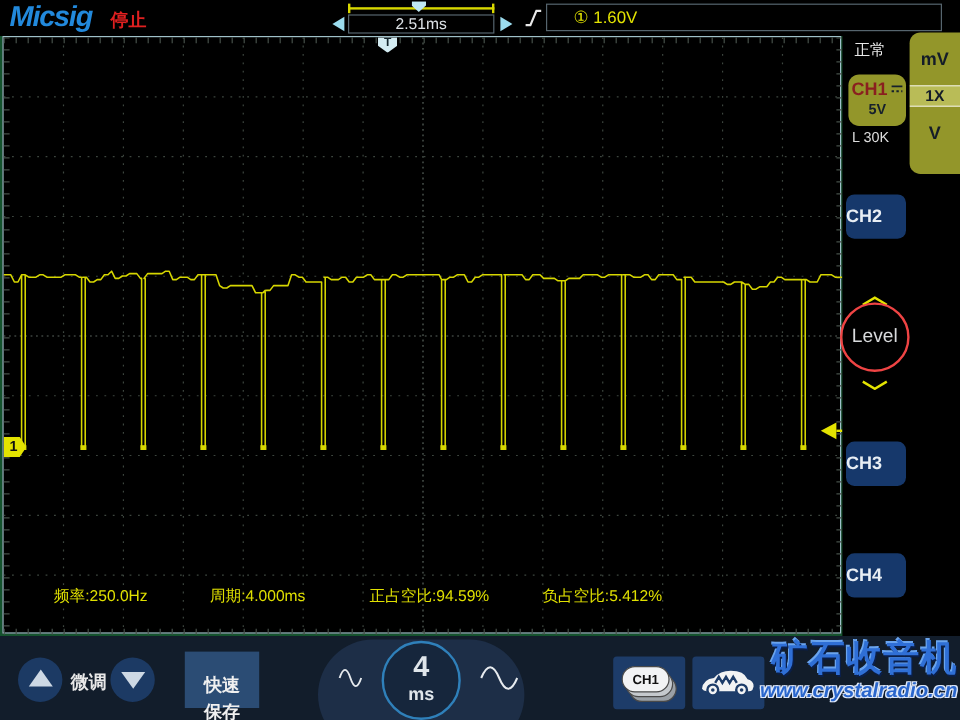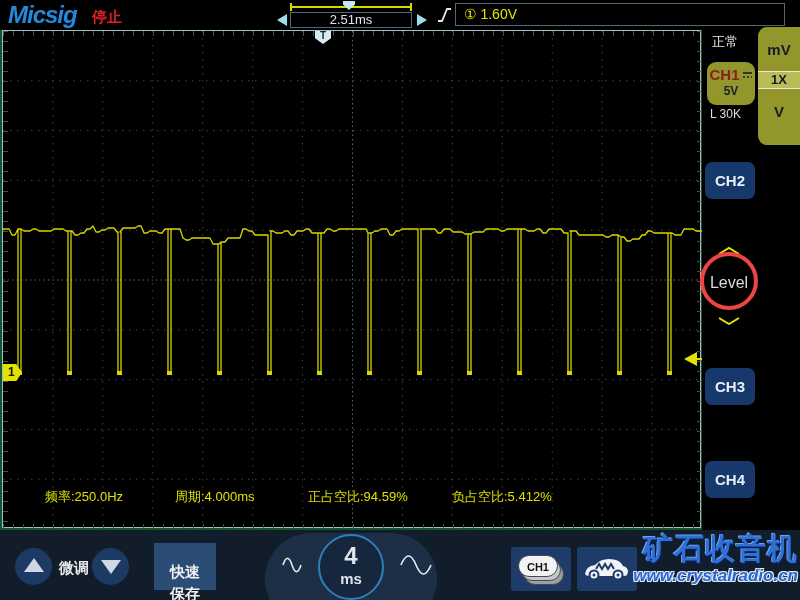--- a/index.html
+++ b/index.html
@@ -14,21 +14,21 @@
   .samplebox{left:175px;top:1px;width:90px;height:26px;border:1px solid #4e5e68}
   .samplebox div{height:12px;line-height:12px;text-align:center;font-size:12px;color:#e3e300}
   .samplebox .divline{height:1px;background:#4e5e68}
   .tri{width:0;height:0}
   .tri-left{left:277px;top:14px;border-top:6px solid transparent;border-bottom:6px solid transparent;border-right:10px solid #9bdcee}
   .tri-right{left:417px;top:14px;border-top:6px solid transparent;border-bottom:6px solid transparent;border-left:10px solid #9bdcee}
   .sliderline{left:290px;top:6px;width:122px;height:2px;background:#d8d800}
   .slidercap{top:3px;width:2px;height:8px;background:#d8d800}
   .tpointer{left:343px;top:1px;width:12px;height:9px;background:#bfe8f2;clip-path:polygon(0 0,100% 0,100% 40%,50% 100%,0 40%)}
   .timebox{left:290px;top:12px;width:122px;height:16px;border:1px solid #56656e;color:#dde2e6;font-size:13px;text-align:center;line-height:14px}
-  .trigbox{left:455px;top:3px;width:330px;height:23px;border:1px solid #56656e;color:#e3e300;font-size:14px;line-height:21px;padding-left:8px}
+  .trigbox{left:455px;top:3px;width:330px;height:23px;border:1px solid #56656e;color:#e3e300;font-size:14px;line-height:21px;padding-left:22px}
 
   
   #plot{left:2px;top:30px;width:699px;height:498px;background:#000;border:1px solid #9fc0c8;border-width:1px}
   #plot svg{position:absolute;left:0;top:0}
   .tflag{left:312px;top:0;width:16px;height:13px;background:#d4ecf2;clip-path:polygon(0 0,100% 0,100% 55%,50% 100%,0 55%);
          color:#13242b;font-size:10px;font-weight:700;text-align:center;line-height:9px}
   .chflag{left:0;top:333px;width:19px;height:17px;background:#e3e300;clip-path:polygon(0 0,70% 0,100% 50%,70% 100%,0 100%);
           color:#111;font-size:12px;font-weight:800;text-align:left;padding-left:5px;line-height:17px}
   .trigarrow{left:681px;top:321px;width:0;height:0;border-top:7px solid transparent;border-bottom:7px solid transparent;border-right:13px solid #e3e300}
   .trigtail{left:694px;top:327px;width:5px;height:2px;background:#e3e300}
@@ -38,22 +38,22 @@
   #sidebar{left:702px;top:30px;width:98px;height:500px;background:#000}
   .acqmode{left:10px;top:3px;font-size:13px;color:#e8e8e8}
   .voltstrip{left:56px;top:-3px;width:42px;height:118px;background:#93962a;border-radius:9px 0 0 9px;overflow:hidden}
   .voltstrip .vs-mv{height:44px;line-height:46px;text-align:center;font-size:15px;font-weight:700;color:#141c28}
   .voltstrip .vs-1x{height:18px;line-height:16px;text-align:center;font-size:13px;font-weight:700;color:#141c28;background:#b9bc57;border-top:1px solid #e8e8d0;border-bottom:1px solid #e8e8d0}
   .voltstrip .vs-v{height:48px;line-height:46px;text-align:center;font-size:15px;font-weight:700;color:#141c28}
   .ch1btn{left:5px;top:32px;width:48px;height:43px;background:#93962a;border-radius:9px;text-align:center}
   .ch1btn .t1{font-size:15px;font-weight:800;color:#8a1f1f;line-height:20px;padding-top:3px}
   .ch1btn .t2{font-size:12px;font-weight:700;color:#16202c;line-height:13px}
   .imped{left:8px;top:77px;font-size:12px;color:#dddddd}
-  .bluebtn{width:50px;height:37px;background:#16386b;border-radius:7px;color:#e8eef4;font-size:15px;font-weight:700;text-align:center;line-height:37px}
-  .levelcirc{left:-2px;top:222px;width:58px;height:58px;border:4px solid #ef4444;border-radius:50%;color:#d8dadc;font-size:16px;text-align:center;line-height:54px}
+  .bluebtn{width:50px;height:37px;background:#16386b;border-radius:7px;color:#e8eef4;font-size:15px;font-weight:700;text-align:left;line-height:37px}
+  .levelcirc{left:-2px;top:222px;width:58px;height:58px;border:2px solid #ef4444;border-radius:50%;color:#d8dadc;font-size:16px;text-align:center;line-height:54px}
   .chev{left:15px;width:24px;height:9px}
 
   
   #botbar{left:0;top:530px;width:800px;height:70px;background:#121d2b;overflow:hidden}
   .circbtn{width:37px;height:37px;border-radius:50%;background:#1c3a64;top:18px}
   .arrow-up{width:0;height:0;border-left:10px solid transparent;border-right:10px solid transparent;border-bottom:14px solid #cdd8e4;margin:10px auto 0}
   .arrow-down{width:0;height:0;border-left:10px solid transparent;border-right:10px solid transparent;border-top:14px solid #cdd8e4;margin:12px auto 0}
   .finelabel{left:59px;top:29px;font-size:15px;font-weight:700;color:#e8e8e8}
   .savebtn{left:154px;top:13px;width:62px;height:47px;background:#2b4c74;color:#f0f0f0;font-size:15px;font-weight:700;text-align:center;line-height:22px;padding-top:18px}
   .pill{left:265px;top:3px;width:172px;height:92px;border-radius:46px;background:#1d2e47}

